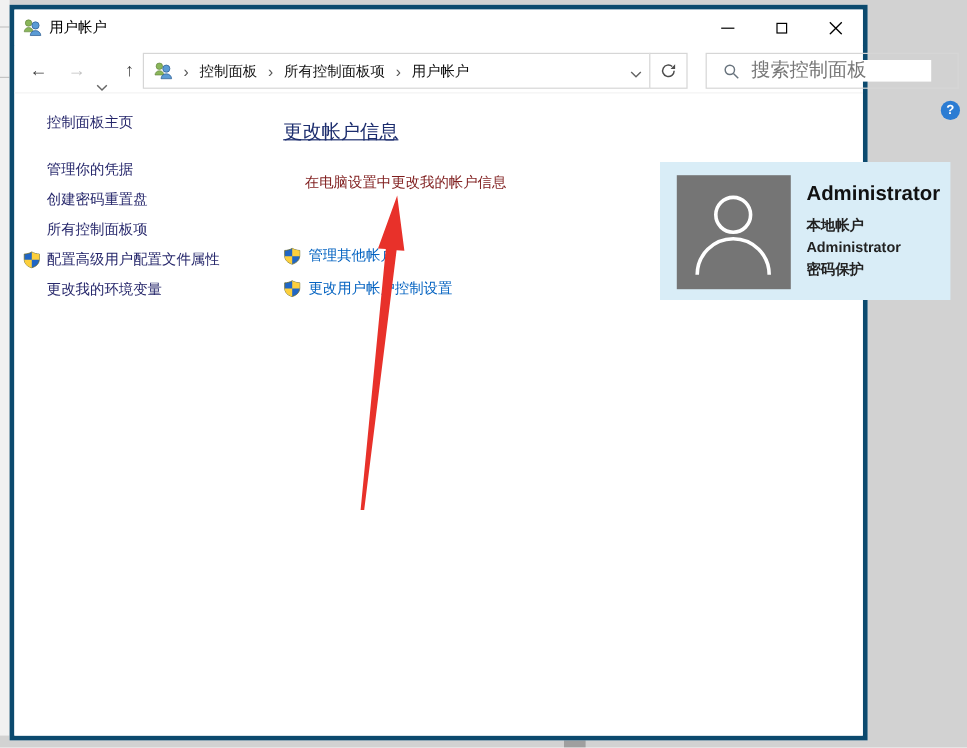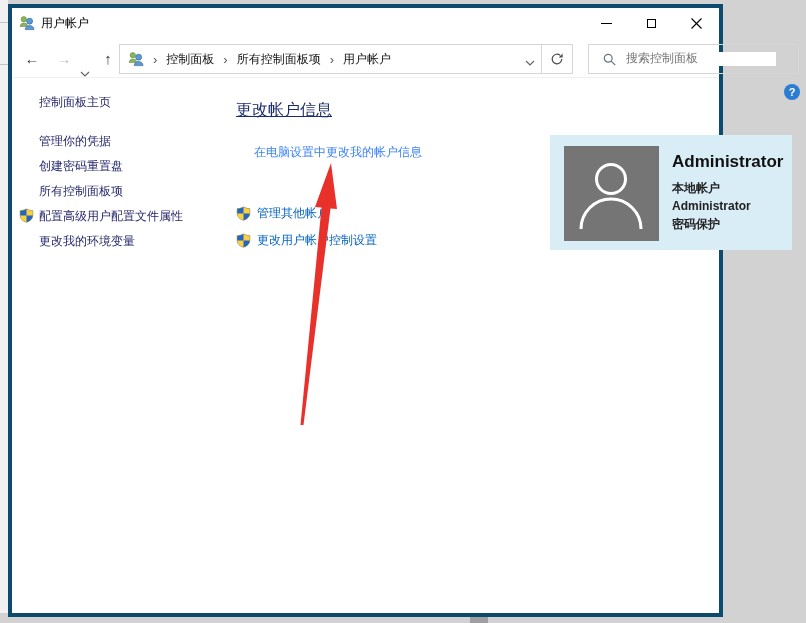--- a/index.html
+++ b/index.html
@@ -41,37 +41,37 @@
   .crumbbox .bc-icon { width:16px; height:16px; flex:0 0 16px; }
   .bc-sep { font-size:13px; color:#555; padding:0 9px; }
   .bc-item { font-size:12px; color:#111; white-space:nowrap; cursor:default; }
   .bc-dropdown { margin-left:auto; padding-top:3px; }
 
   .refreshbtn { position:absolute; left:529px; top:6px; width:32px; height:30px;
                 border:1px solid #d6d6d6; display:flex; align-items:center; justify-content:center; background:#fff; }
 
   .searchbox { position:absolute; left:576px; top:6px; width:211px; height:30px;
                border:1px solid #d6d6d6; display:flex; align-items:center; padding-left:14px; }
-  .searchbox input { border:none; outline:none; font-size:12px; margin-left:10px; width:150px;
-                     font-family:Liberation Mono, monospace; color:#0369a1; }
+  .searchbox input { border:none; outline:none; font-size:16px; margin-left:10px; width:150px;
+                     font-family:Liberation Sans, sans-serif; color:#0369a1; }
   .searchbox input::placeholder { color:#767676; opacity:1; }
 
   
   .content { position:absolute; left:0; top:70px; right:0; bottom:0; background:#fff; }
 
   .helpbtn { position:absolute; left:772px; top:6px; width:16px; height:16px; border-radius:50%;
              background:#2b7cd3; color:#fff; font-size:11px; font-weight:bold; text-align:center;
              line-height:16px; cursor:default; }
 
-  .side-row { position:absolute; left:7px; display:flex; align-items:flex-start; height:16px; cursor:pointer; }
+  .side-row { position:absolute; left:7px; display:flex; align-items:center; height:16px; cursor:pointer; }
   .side-slot { width:20px; height:15px; flex:0 0 20px; }
   .side-label { font-size:12px; color:#26276b; white-space:nowrap; }
 
   .main-heading { position:absolute; left:224px; top:22px; font-size:16px; color:#1c2d6e;text-decoration:underline; }
-  .settings-link { position:absolute; left:242px; top:66px; font-size:12px; color:#3b82f6; cursor:pointer; }
+  .settings-link { position:absolute; left:242px; top:66px; font-size:12px; color:#7f1d1d; cursor:pointer; }
   .task-row { position:absolute; left:224px; display:flex; align-items:center; height:16px; cursor:pointer; }
   .task-row .shield { margin-right:6px; }
   .task-label { font-size:12px; color:#0563c1; white-space:nowrap; }
 
   .acct-panel { position:absolute; left:538px; top:57px; width:242px; height:115px; background:#d9edf7; }
   .avatar { position:absolute; left:14px; top:11px; width:95px; height:95px; background:#757575; }
   .acct-text { position:absolute; left:122px; top:17px;font-weight:bold; }
   .acct-name { font-size:17px; color:#111; margin-bottom:7px; }
   .acct-line { font-size:12px; color:#222; line-height:18px; }
 

